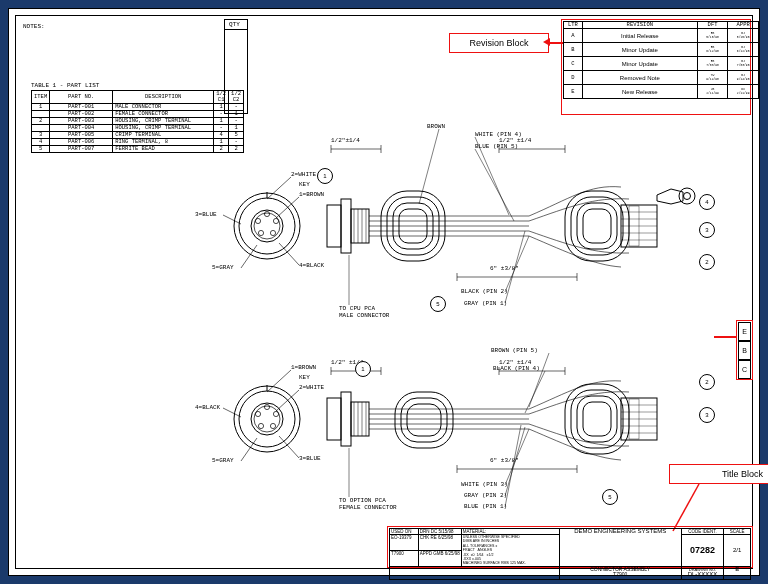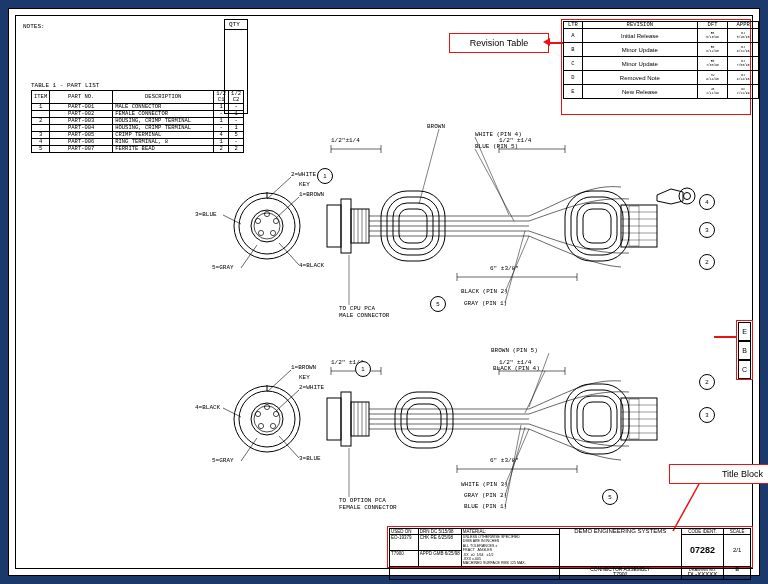--- a/index.html
+++ b/index.html
@@ -156,21 +156,21 @@
           <tr>
             <td style="text-align:center;height:13px">E</td>
             <td style="text-align:center;font-family:'Liberation Sans',sans-serif;font-size:6px">New Release</td>
             <td style="text-align:center;font-size:3px;line-height:3.5px">JB<br>2/11/99</td>
             <td style="text-align:center;font-size:3px;line-height:3.5px">DC<br>2/11/99</td>
           </tr>
         </tbody>
       </table>
   </div>
 
-  <div class="callout" style="left:440px;top:24px;width:100px;height:20px;">Revision Table</div>
+  <div class="callout" style="left:440px;top:24px;width:100px;height:20px;">Revision Block</div>
   <div class="redline" style="left:540px;top:33px;width:14px;height:1.5px;"></div>
   <div class="arrow" style="left:534px;top:29px;border-top:4px solid transparent;border-bottom:4px solid transparent;border-right:7px solid #e11;"></div>
 
   <div class="gridletter" style="left:729px;top:313px;">E</div>
   <div class="gridletter" style="left:729px;top:332px;">B</div>
   <div class="gridletter" style="left:729px;top:351px;">C</div>
   <div class="redbx" style="left:727px;top:311px;width:17px;height:60px;"></div>
 
   <div class="redline" style="left:705px;top:327px;width:22px;height:1.5px;"></div>
 

